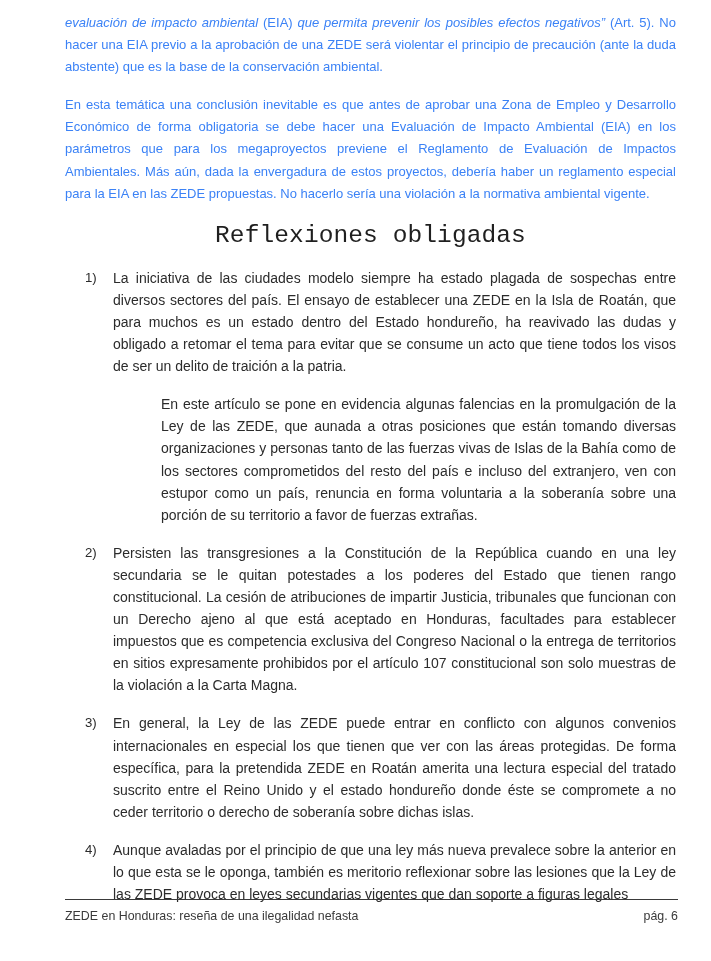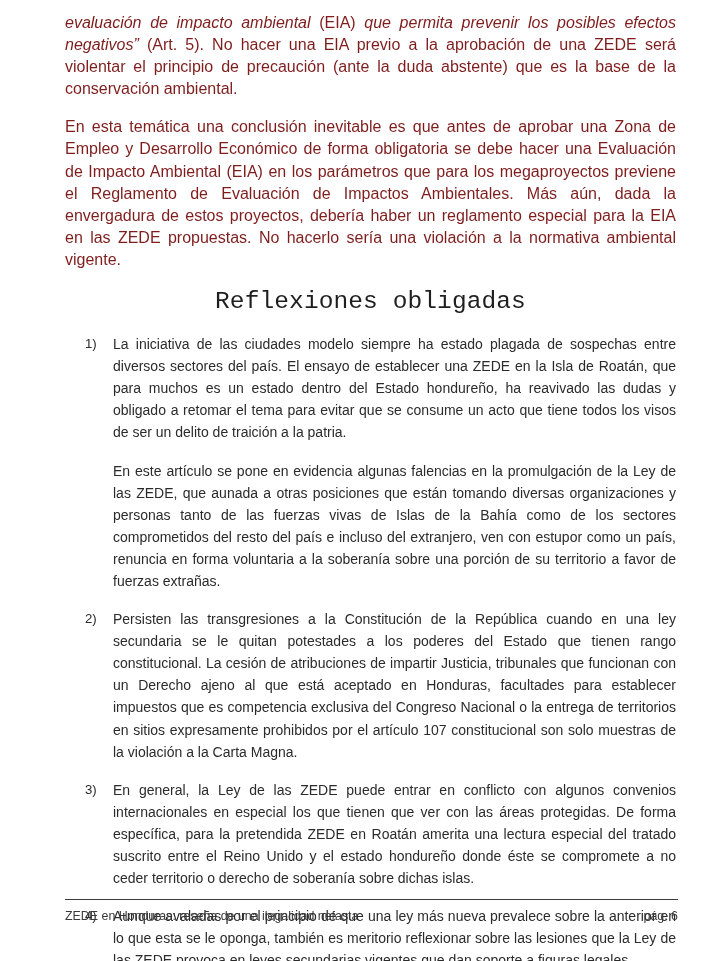--- a/index.html
+++ b/index.html
@@ -30,25 +30,25 @@
   
   .content {
     position: absolute;
     left: 65px;
     top: 12px;
     width: 611px;
   }
 
   p.para {
     margin: 0 0 16px 0;
-    font-size: 16px;
+    font-size: 13px;
     line-height: 22.1px;
     text-align: justify;
     text-justify: inter-word;
-    color: #7f1d1d;
+    color: #3b82f6;
     hyphens: none;
   }
 
   .ital { font-style: italic; }
 
   
   h2.section-heading {
     margin: 14px 0 16px 0;
     font-size: 24.5px;
     font-weight: 400;
@@ -84,21 +84,21 @@
   }
 
   .li-para {
     margin: 0;
     font-size: 14px;
     line-height: 22.1px;
     text-align: justify;
     text-justify: inter-word;
     color: #2b2b2b;
   }
-  .li-para + .li-para { margin-top: 16px; }
+  .li-para + .li-para { margin-top: 16px; margin-left: 48px; }
 
   
   .footer {
     position: absolute;
     left: 65px;
     top: 899px;
     width: 613px;
     border-top: 1.2px solid #3a3a3a;
     padding-top: 8px;
     display: flex;

